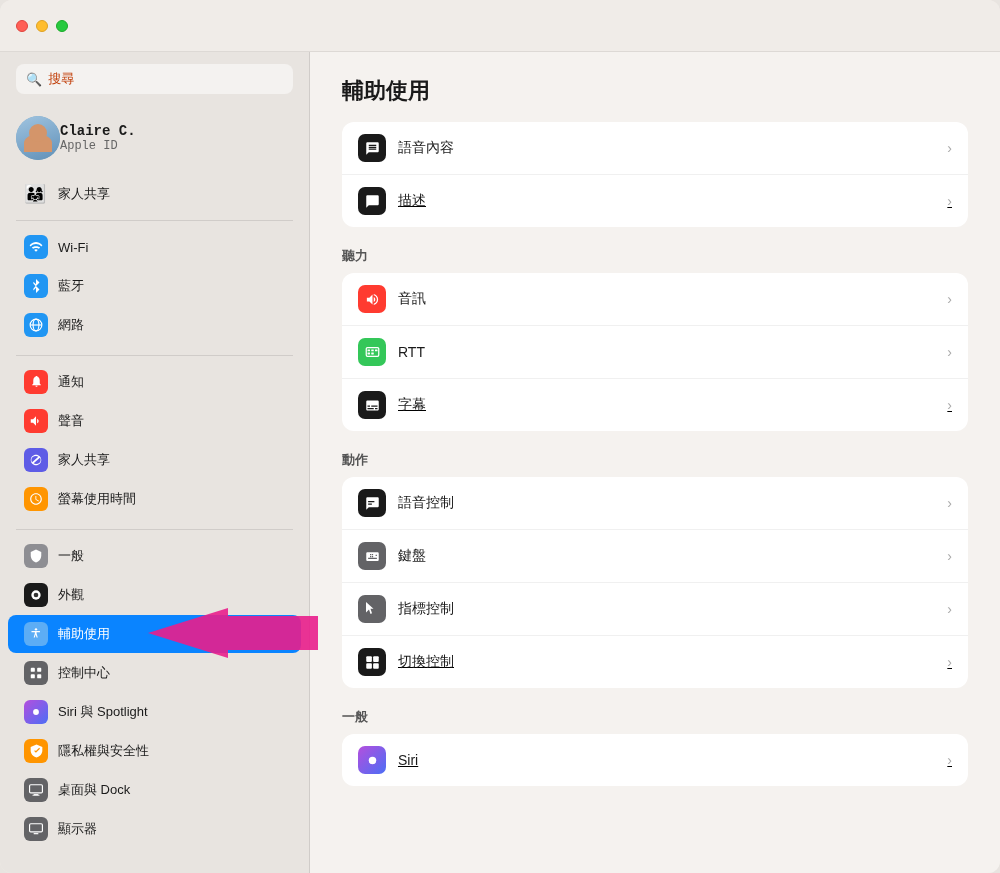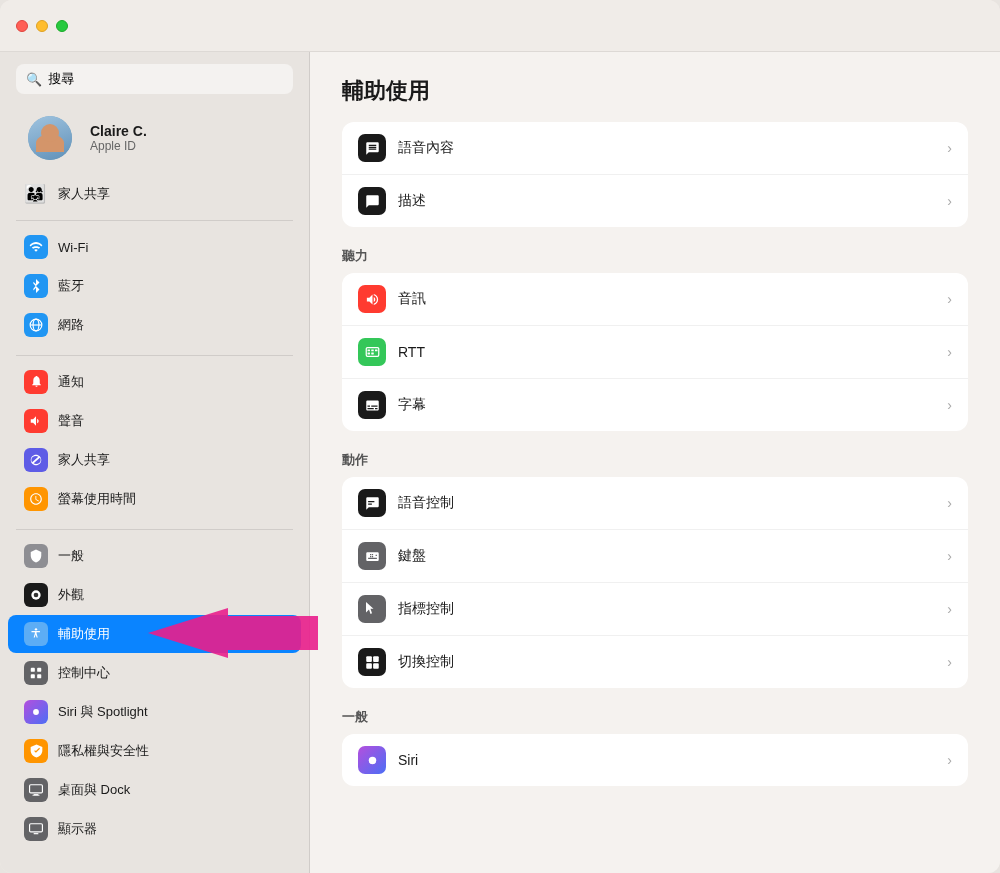--- a/index.html
+++ b/index.html
@@ -64,29 +64,30 @@
       display: flex;
       align-items: center;
       padding: 6px 10px;
       gap: 6px;
     }
     .search-bar .search-icon-svg {
       color: #888;
       font-size: 13px;
     }
     .search-input-display {
-      color: #000000;
+      color: #c2410c;
       font-size: 13px;
     }
     .profile-section {
       display: flex;
       align-items: center;
-      padding: 10px 28px;
-      gap: 18px;
+      padding: 10px 16px;
+      gap: 0;
       margin-bottom: 4px;
+      font-family: Liberation Mono, monospace;
     }
     .avatar {
       width: 44px;
       height: 44px;
       border-radius: 50%;
       background: linear-gradient(135deg, #8ab4d4, #5a8fb0);
       overflow: hidden;
       flex-shrink: 0;
       display: flex;
       align-items: center;
@@ -213,20 +214,21 @@
     .settings-row {
       display: flex;
       align-items: center;
       padding: 12px 16px;
       border-bottom: 1px solid rgba(0,0,0,0.06);
       cursor: pointer;
       gap: 12px;
     }
     .settings-row:last-child {
       border-bottom: none;
+      text-decoration: underline;
     }
     .row-icon {
       width: 28px;
       height: 28px;
       border-radius: 7px;
       display: flex;
       align-items: center;
       justify-content: center;
       flex-shrink: 0;
       font-size: 15px;

